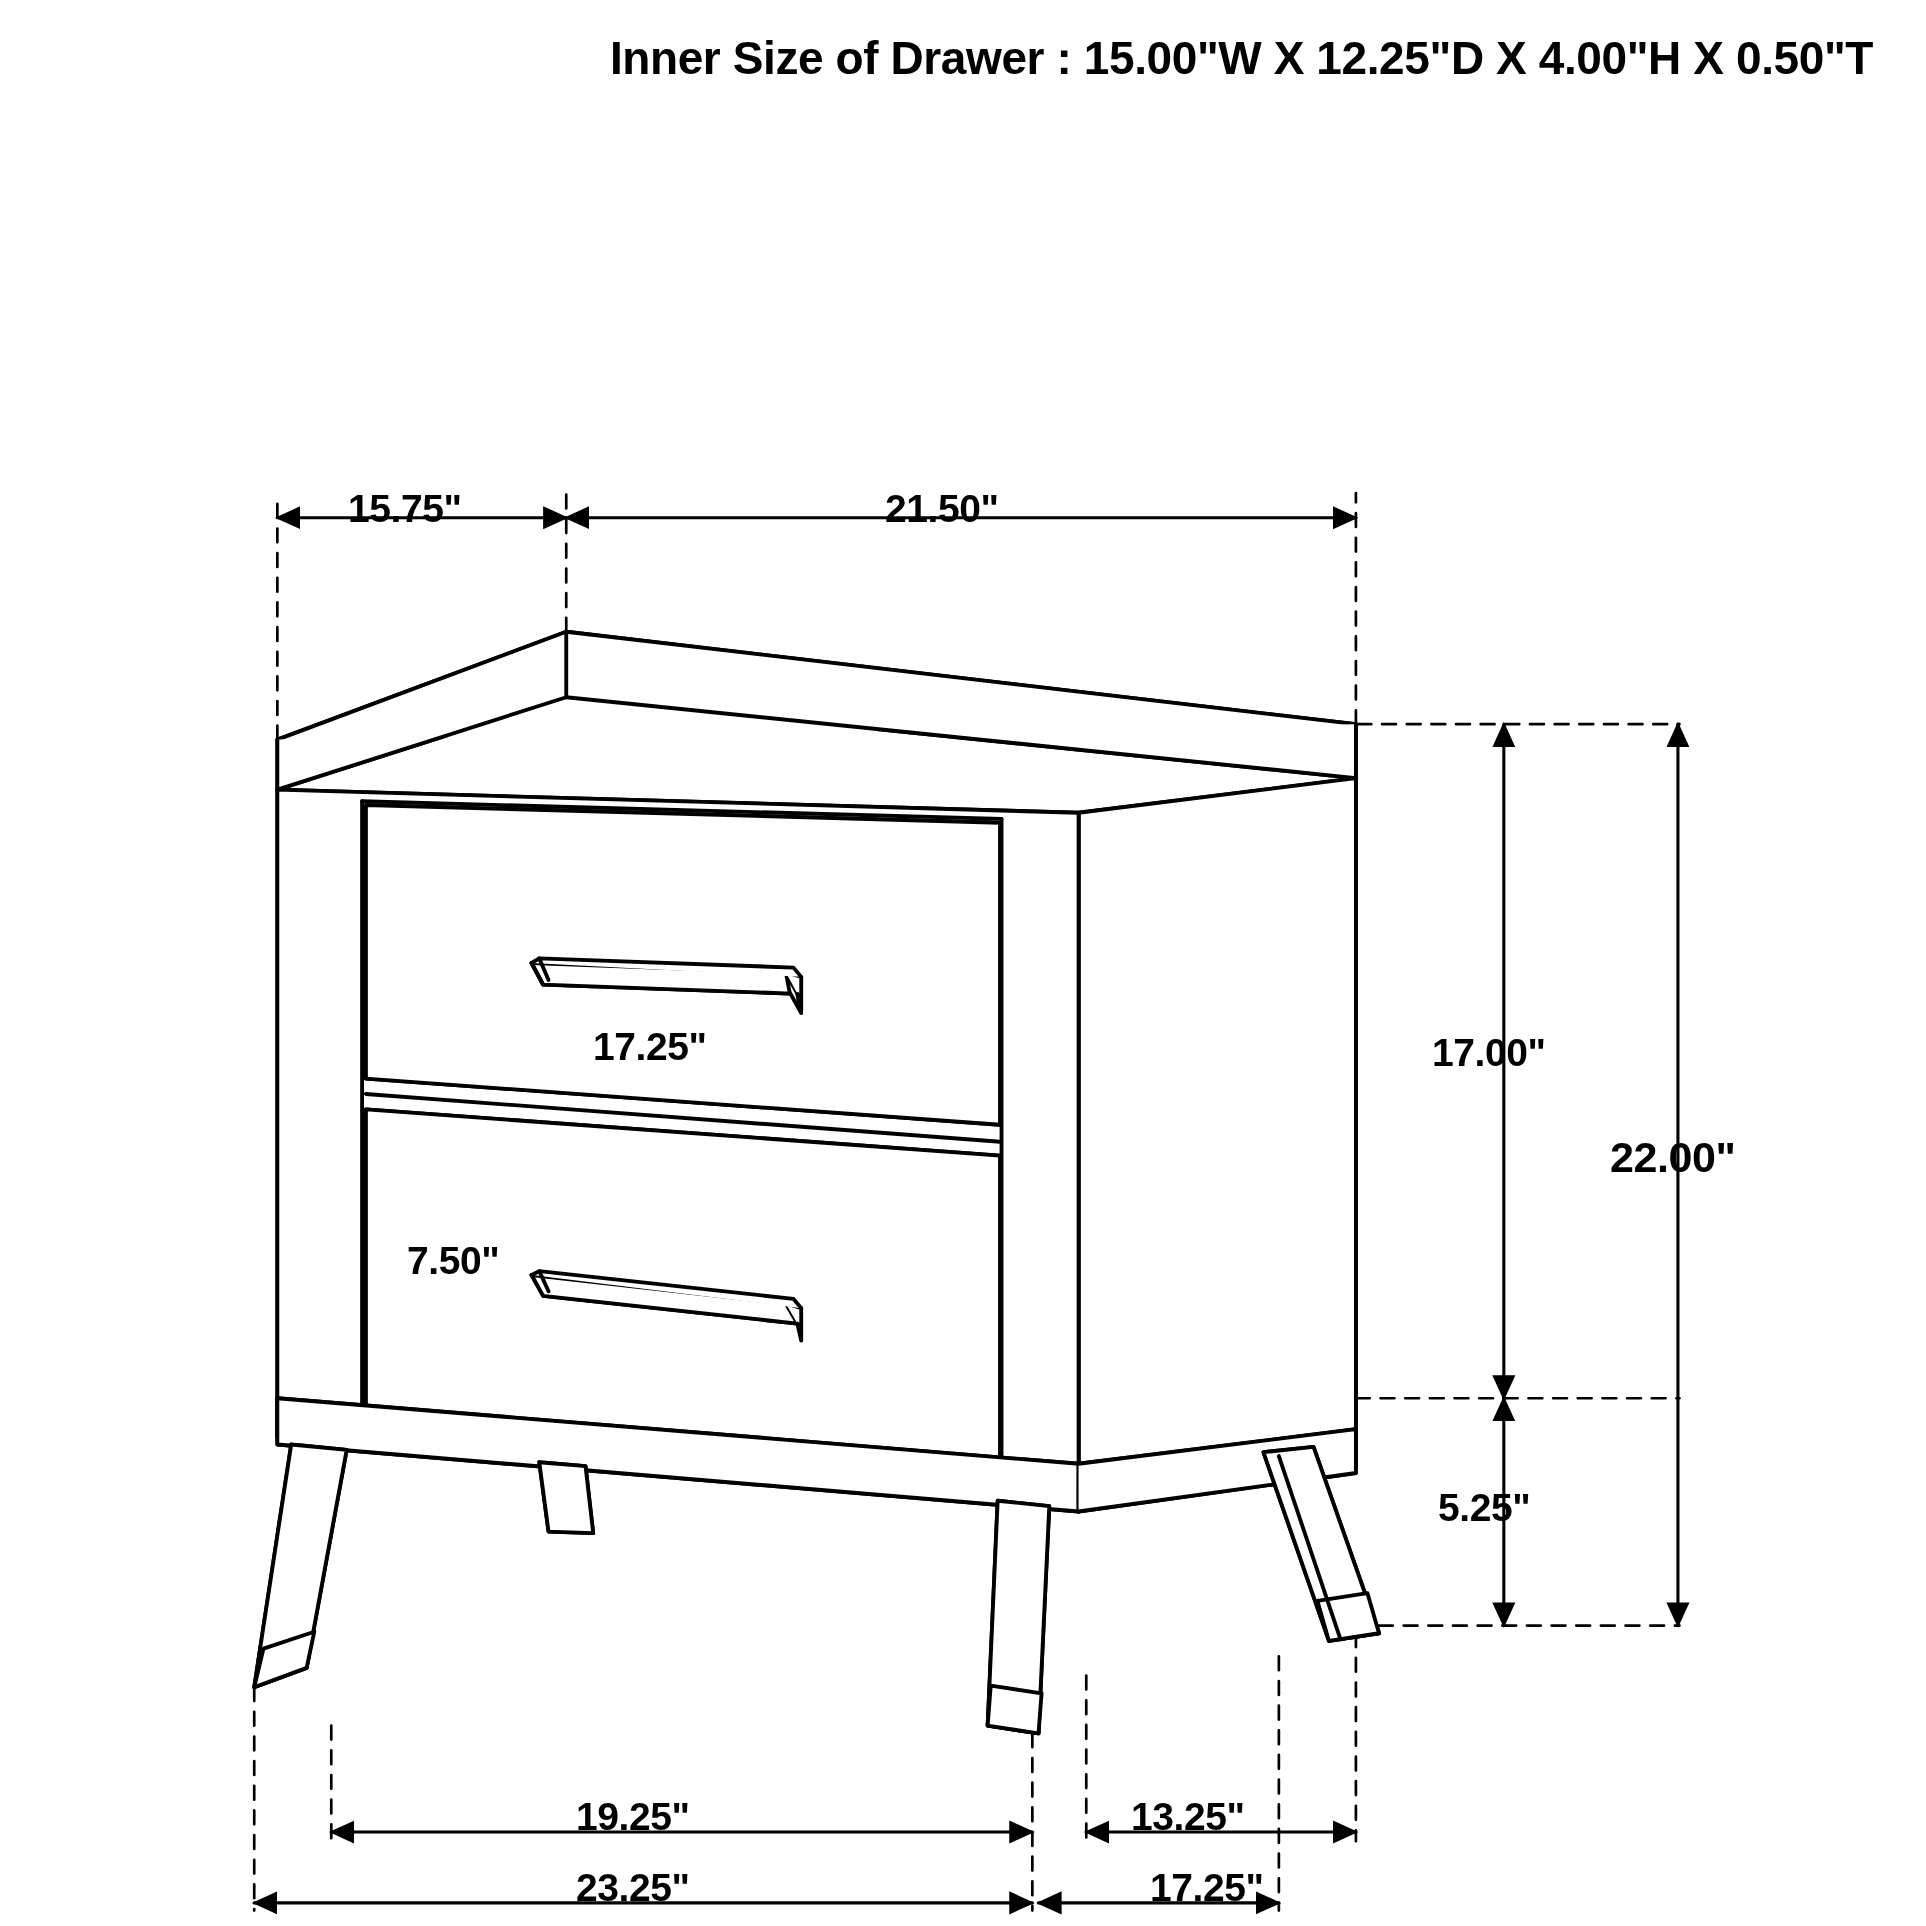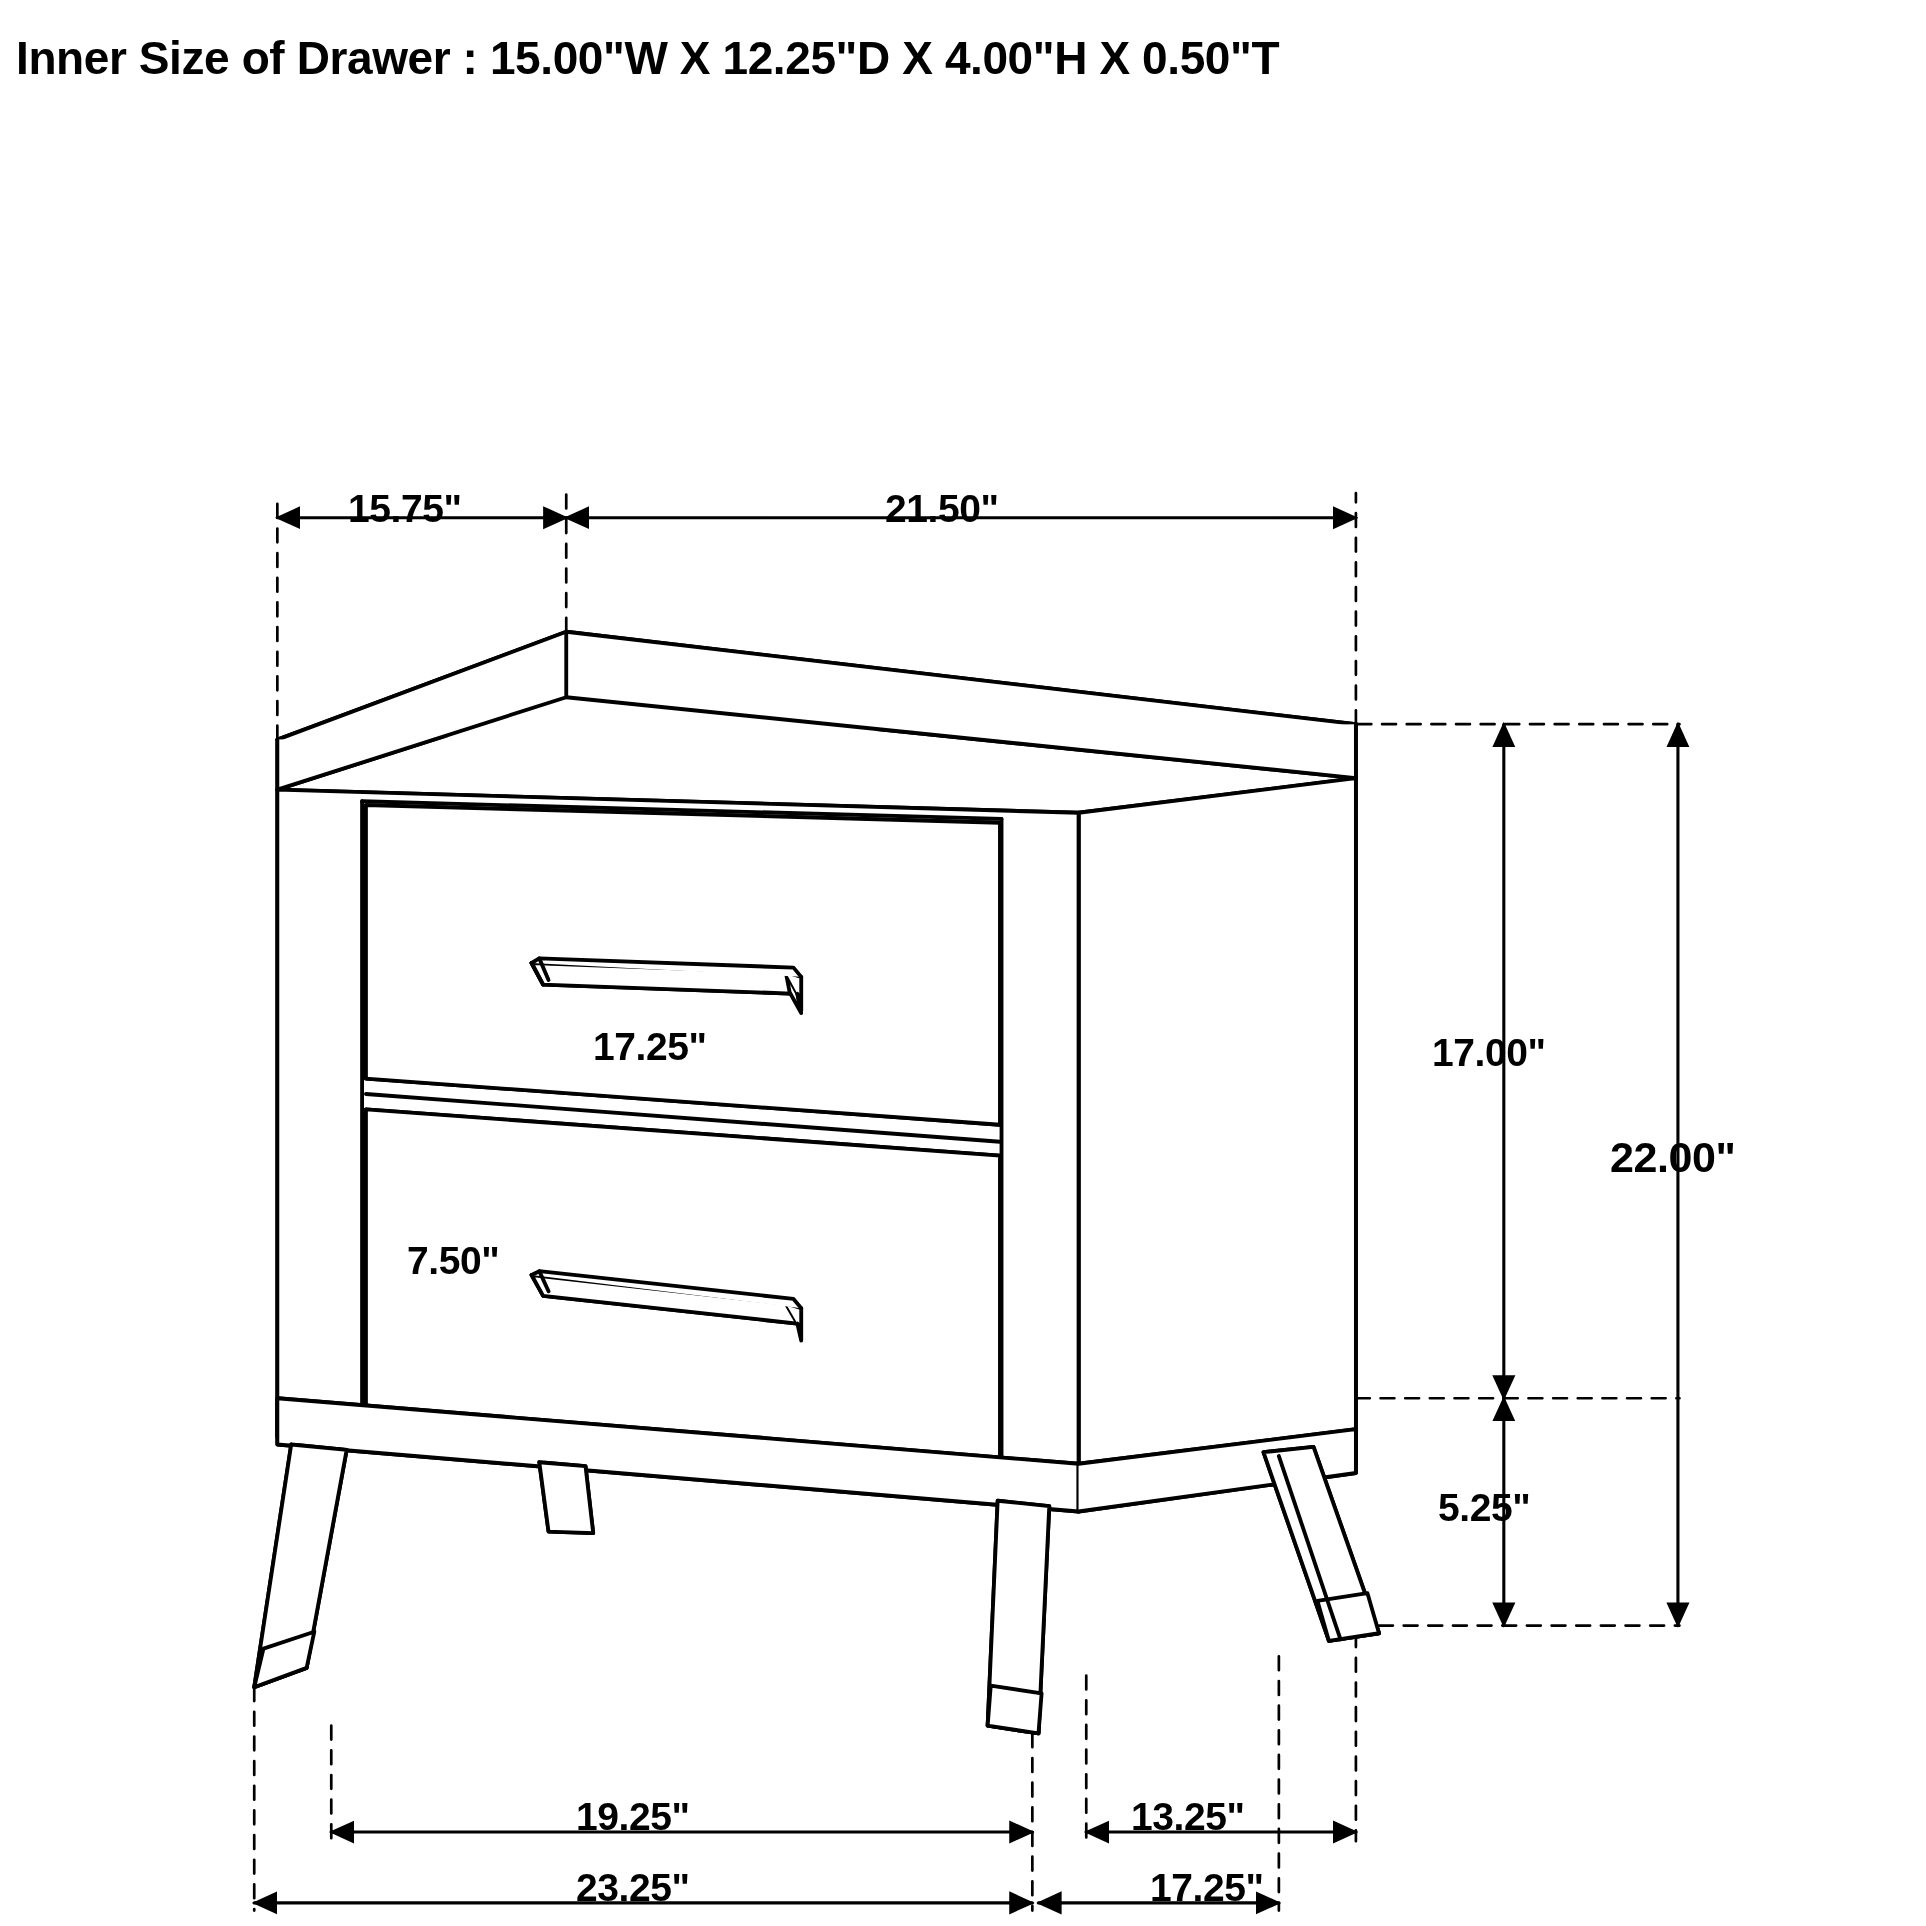--- a/index.html
+++ b/index.html
@@ -15,24 +15,24 @@
     position: relative;
     overflow: hidden;
   }
   #sheet {
     position: relative;
     width: 1926px;
     height: 1926px;
   }
   #title {
     position: absolute;
-    left: 16px;
+    left: 8px;
     top: 31px;
     width: 1865px;
-    text-align: left;
+    text-align: right;
     font-size: 46px;
     font-weight: bold;
     letter-spacing: -0.4px;
     white-space: nowrap;
   }
   #drawing {
     position: absolute;
     left: 0;
     top: 0;
     width: 1926px;

